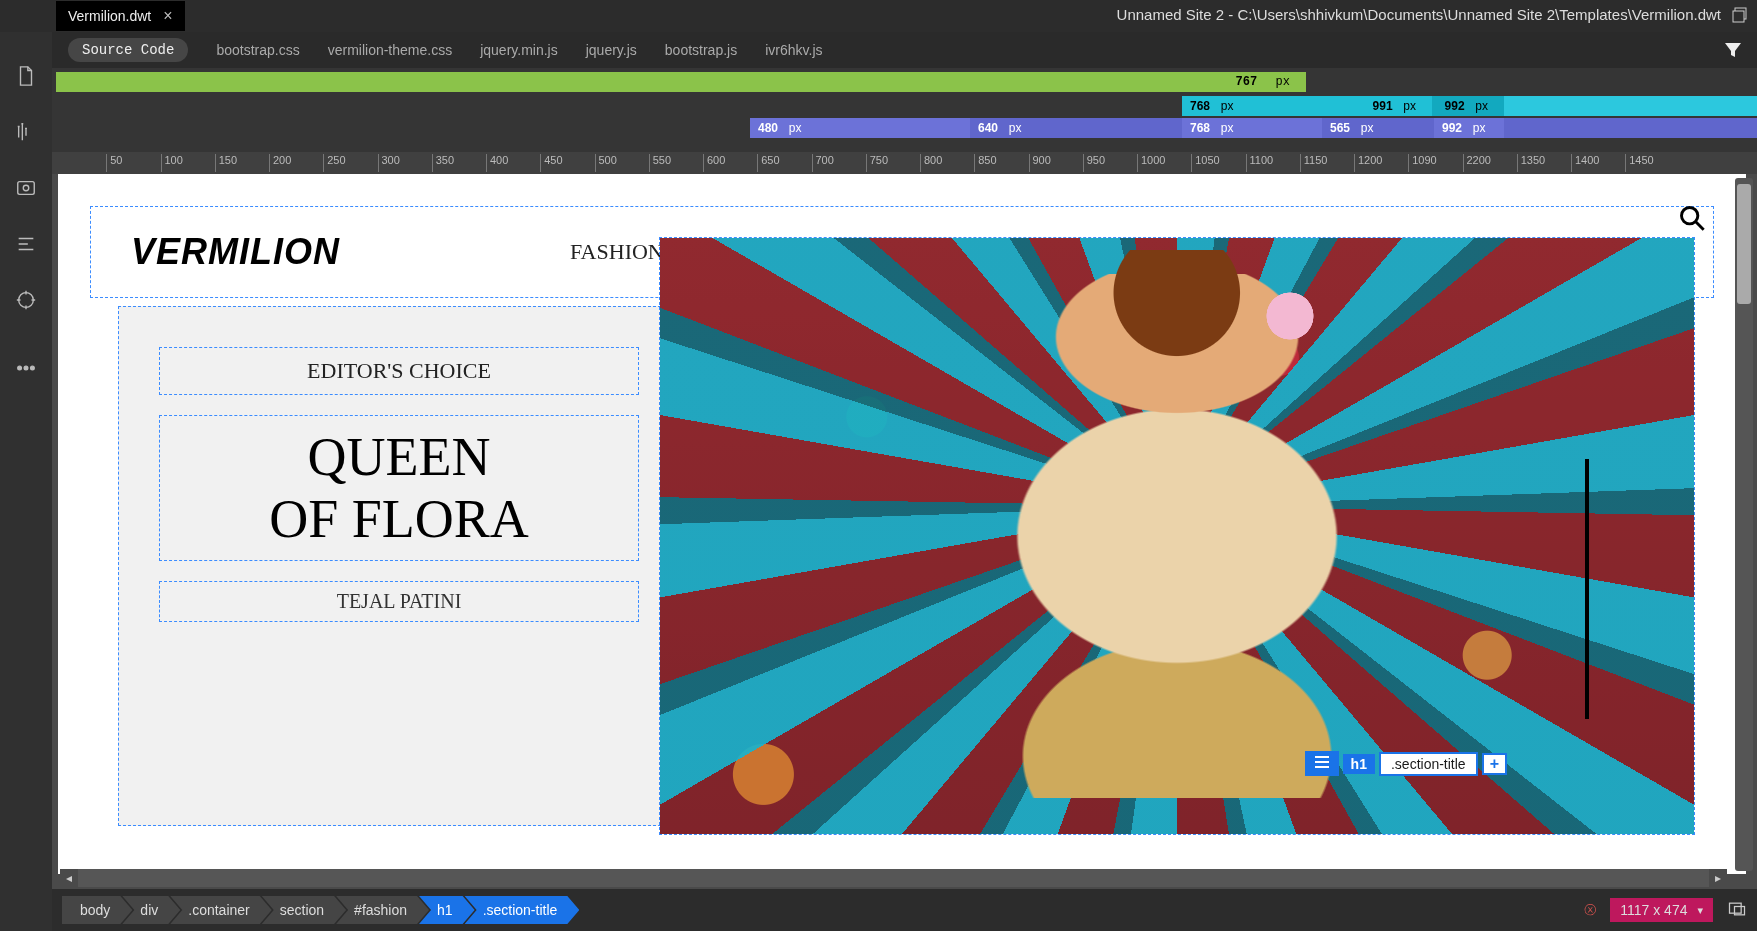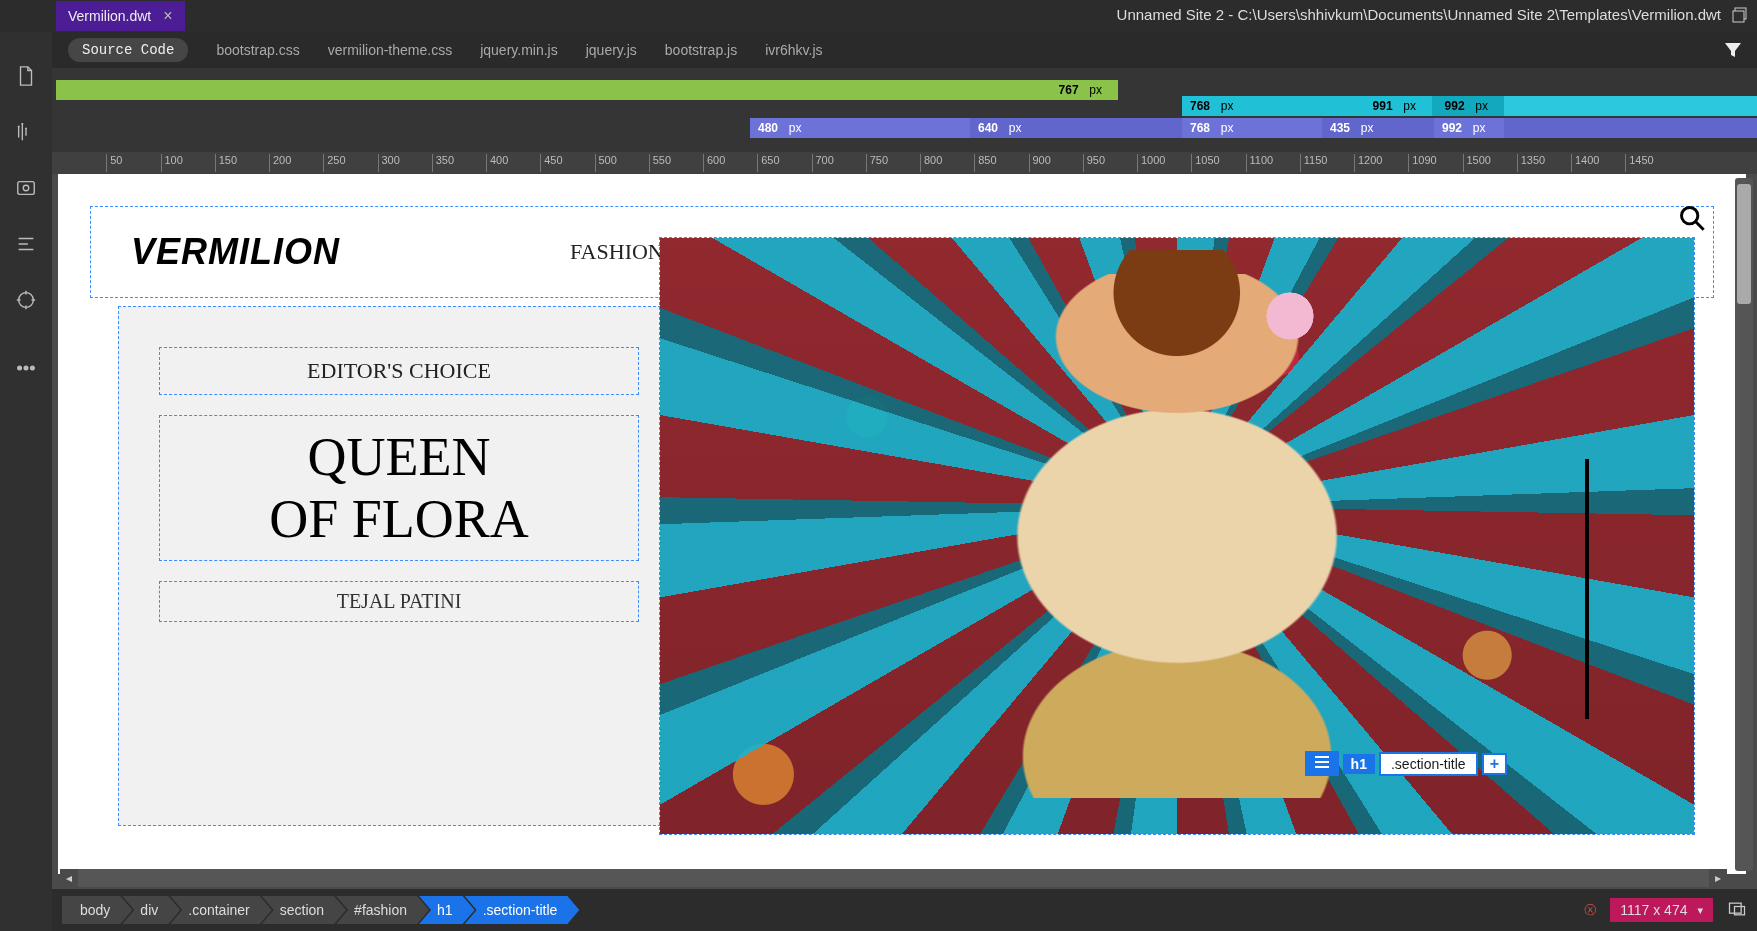--- a/index.html
+++ b/index.html
@@ -1,37 +1,37 @@
 <!DOCTYPE html>
 <html><head>
 <meta charset="utf-8">
 <style>
 * { margin:0; padding:0; box-sizing:border-box; }
 body { font-family:Arial,Helvetica,sans-serif; background:#1d1d1d; color:#ccc; font-size:12px; overflow:hidden; width:1757px; height:931px; position:relative;}
 
 .top-tabs { height:32px; background:#2c2c2c; display:flex; align-items:center; padding-left:56px;}
-.file-tab { display:flex; align-items:center; gap:12px; padding:6px 12px; background:#4c1d95; color:#eee; font-size:14px;}
+.file-tab { display:flex; align-items:center; gap:12px; padding:6px 12px; background:#000000; color:#eee; font-size:14px;}
 .file-tab .close { font-size:16px; cursor:pointer; color:#bbb;}
 .win-title { position:absolute; right:36px; top:6px; font-size:15px; color:#ddd;}
 .dup-icon { position:absolute; right:8px; top:6px; width:18px; height:18px; display:flex; align-items:center; justify-content:center;}
 .dup-icon svg { width:16px; height:16px; }
 
 .lefttool { position:absolute; left:0; top:32px; bottom:0; width:52px; background:#303030; display:flex; flex-direction:column; align-items:center; padding-top:30px; gap:28px;}
 .lefttool .tbtn { width:28px; height:28px; display:flex; align-items:center; justify-content:center; color:#bbb;}
 .lefttool .tbtn svg { width:22px; height:22px; stroke:#bbb; fill:none; stroke-width:1.5;}
 
 .src-row { position:absolute; left:52px; right:0; top:32px; height:36px; background:#2a2a2a; display:flex; align-items:center; padding:0 16px; gap:28px;}
 .src-btn { background:#464646; color:#eee; padding:4px 14px; border-radius:12px; font-size:14px;font-family:Liberation Mono, monospace;}
 .src-link { color:#aaa; font-size:14px;}
 .filter-icon { position:absolute; right:14px; top:40px; color:#ddd;}
 .filter-icon svg{width:20px;height:20px;fill:#eee;}
 
 .bp-area { position:absolute; left:52px; right:0; top:68px; height:84px; background:#353535;}
 .bp-row { position:absolute; height:20px; display:flex; align-items:center; justify-content:flex-end; font-size:12px; color:#000;}
-.bp-row.green { top:12px; left:4px; width:1062px; background:#8bc34a;}
+.bp-row.green { top:4px; left:4px; width:1250px; background:#8bc34a;font-family:Liberation Mono, monospace;}
 .bp-row.cyan1 { top:28px; left:1130px; width:250px; background:#20c0d6;}
 .bp-row.cyan2 { top:28px; left:1380px; width:72px; background:#12a9bf; color:#000;}
 .bp-row.cyan3 { top:28px; left:1452px; width:260px; background:#2cc8de;}
 .bp-row.purp1 { top:50px; left:698px; width:220px; background:#6c72d8;}
 .bp-row.purp2 { top:50px; left:918px; width:212px; background:#6066cc;}
 .bp-row.purp3 { top:50px; left:1130px; width:140px; background:#6c72d8;}
 .bp-row.purp4 { top:50px; left:1270px; width:112px; background:#6066cc;}
 .bp-row.purp5 { top:50px; left:1382px; width:70px; background:#6c72d8;}
 .bp-row.purp6 { top:50px; left:1452px; width:260px; background:#6066cc;}
 .bp-row span { padding:0 8px 0 4px; font-size:12px;}
@@ -187,21 +187,21 @@
   <div class="bp-row purp1">
       <span style="margin-right:auto;padding-left:8px;color:#fff;"><b>480</b>&nbsp;&nbsp;<span>px</span></span>
     </div>
   <div class="bp-row purp2">
       <span style="margin-right:auto;padding-left:8px;color:#fff;"><b>640</b>&nbsp;&nbsp;<span>px</span></span>
     </div>
   <div class="bp-row purp3">
       <span style="margin-right:auto;padding-left:8px;color:#fff;"><b>768</b>&nbsp;&nbsp;<span>px</span></span>
     </div>
   <div class="bp-row purp4">
-      <span style="margin-right:auto;padding-left:8px;color:#fff;"><b>435</b>&nbsp;&nbsp;<span>px</span></span>
+      <span style="margin-right:auto;padding-left:8px;color:#fff;"><b>565</b>&nbsp;&nbsp;<span>px</span></span>
     </div>
   <div class="bp-row purp5">
       <span style="margin-right:auto;padding-left:8px;color:#fff;"><b>992</b>&nbsp;&nbsp;<span>px</span></span>
     </div>
   <div class="bp-row purp6"></div>
 </div>
 
 <div class="ruler" id="ruler">
     <div class="tick" style="left: 54.25px;">50</div>
     <div class="tick" style="left: 108.5px;">100</div>
@@ -221,21 +221,21 @@
     <div class="tick" style="left: 868px;">800</div>
     <div class="tick" style="left: 922.25px;">850</div>
     <div class="tick" style="left: 976.5px;">900</div>
     <div class="tick" style="left: 1030.75px;">950</div>
     <div class="tick" style="left: 1085px;">1000</div>
     <div class="tick" style="left: 1139.25px;">1050</div>
     <div class="tick" style="left: 1193.5px;">1100</div>
     <div class="tick" style="left: 1247.75px;">1150</div>
     <div class="tick" style="left: 1302px;">1200</div>
     <div class="tick" style="left: 1356.25px;">1090</div>
-    <div class="tick" style="left: 1410.5px;">1500</div>
+    <div class="tick" style="left: 1410.5px;">2200</div>
     <div class="tick" style="left: 1464.75px;">1350</div>
     <div class="tick" style="left: 1519px;">1400</div>
     <div class="tick" style="left: 1573.25px;">1450</div>
   </div>
 
 <div class="canvas-wrap">
   <div class="canvas-scroll">
     <div class="page">
       <div class="nav-header">
         <div class="logo">VERMILION</div>

